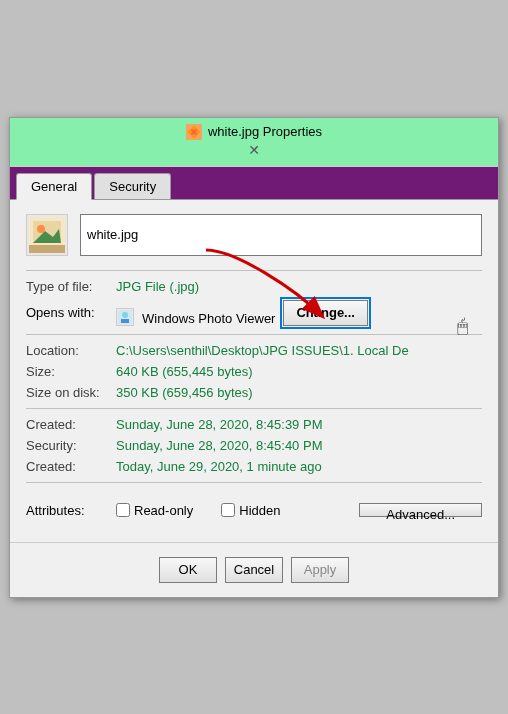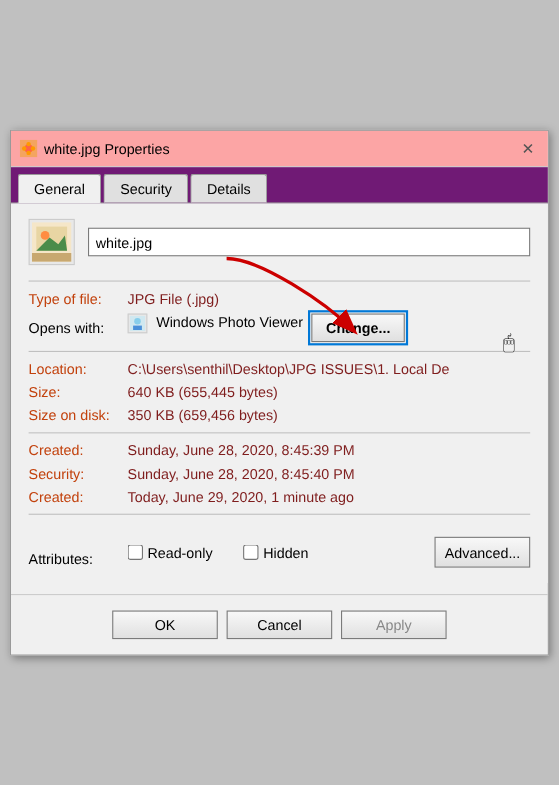--- a/index.html
+++ b/index.html
@@ -14,26 +14,27 @@
       font-size: 13px;
       color: #000;
     }
     .window {
       width: 490px;
       background: #f0f0f0;
       border: 1px solid #999;
       box-shadow: 2px 2px 8px rgba(0,0,0,0.4);
     }
     .title-bar {
-      background: #fca5a5;
+      background: #86efac;
       display: flex;
       align-items: center;
       justify-content: space-between;
       padding: 6px 8px;
       border-bottom: 1px solid #ccc;
+      flex-direction: column;
     }
     .title-bar-left {
       display: flex;
       align-items: center;
       gap: 6px;
     }
     .title-icon {
       width: 16px;
       height: 16px;
     }
@@ -91,57 +92,57 @@
       height: 42px;
       background: #e8e8e8;
       border: 1px solid #ccc;
       display: flex;
       align-items: center;
       justify-content: center;
       overflow: hidden;
     }
     .file-name-input {
       flex: 1;
-      height: 26px;
+      height: 42px;
       border: 1px solid #7a7a7a;
       padding: 2px 6px;
       font-size: 13px;
       background: white;
     }
     .divider {
       height: 1px;
       background: #c0c0c0;
       margin: 8px 0;
     }
     .info-row {
       display: flex;
       margin-bottom: 6px;
       align-items: flex-start;
     }
     .info-label {
       width: 90px;
-      color: #c2410c;
+      color: #404040;
       flex-shrink: 0;
     }
     .info-value {
       flex: 1;
-      color: #7f1d1d;
+      color: #15803d;
     }
     .opens-with-row {
       display: flex;
       align-items: center;
       margin-bottom: 6px;
     }
     .opens-with-label {
       width: 90px;
       flex-shrink: 0;
     }
     .opens-with-content {
       display: flex;
-      align-items: flex-start;
+      align-items: flex-end;
       gap: 8px;
       flex: 1;
     }
     .app-icon {
       width: 18px;
       height: 18px;
       background: #e8e8e8;
       border: 1px solid #ccc;
       display: flex;
       align-items: center;
@@ -153,21 +154,21 @@
       background: linear-gradient(to bottom, #f8f8f8, #e0e0e0);
       cursor: pointer;
       font-size: 13px;
       height: 26px;
       outline: 2px solid #0078d7;
       outline-offset: 1px;
       font-weight: bold;
     }
     .attributes-row {
       display: flex;
-      align-items: flex-end;
+      align-items: flex-start;
       margin-top: 20px;
     }
     .attributes-label {
       width: 90px;
       flex-shrink: 0;
     }
     .attributes-content {
       display: flex;
       align-items: center;
       gap: 28px;
@@ -177,38 +178,38 @@
       display: flex;
       align-items: center;
       gap: 4px;
     }
     .checkbox-item input[type=checkbox] {
       width: 14px;
       height: 14px;
       cursor: pointer;
     }
     .advanced-btn {
-      padding: 3px 8px;
+      padding: 3px 26px;
       border: 1px solid #7a7a7a;
       background: linear-gradient(to bottom, #f8f8f8, #e0e0e0);
       cursor: pointer;
       font-size: 13px;
-      height: 28px;
+      height: 14px;
       margin-left: auto;
     }
     .bottom-buttons {
       display: flex;
       justify-content: center;
       gap: 8px;
       padding: 14px 16px 14px;
       border-top: 1px solid #ccc;
       margin-top: 10px;
     }
     .dialog-btn {
-      width: 96px;
+      width: 58px;
       height: 26px;
       border: 1px solid #7a7a7a;
       background: linear-gradient(to bottom, #f8f8f8, #e0e0e0);
       cursor: pointer;
       font-size: 13px;
     }
     .dialog-btn.apply-btn {
       color: #888;
     }
     .content-wrapper {
@@ -232,21 +233,20 @@
         <circle cx="4" cy="8" r="2" fill="#ff9900"></circle>
       </svg>
       <span class="title-text">white.jpg Properties</span>
     </div>
     <button class="close-btn">✕</button>
   </div>
 
   <div class="tabs">
     <div class="tab active">General</div>
     <div class="tab">Security</div>
-    <div class="tab">Details</div>
   </div>
 
   <div class="content">
     <div class="content-wrapper">
 
       <div class="file-header">
         <div class="file-thumb">
           <svg width="36" height="36" viewBox="0 0 36 36">
             <rect width="36" height="36" fill="#f5e6c8"></rect>
             <rect x="4" y="4" width="28" height="22" fill="#e8d5a3"></rect>

